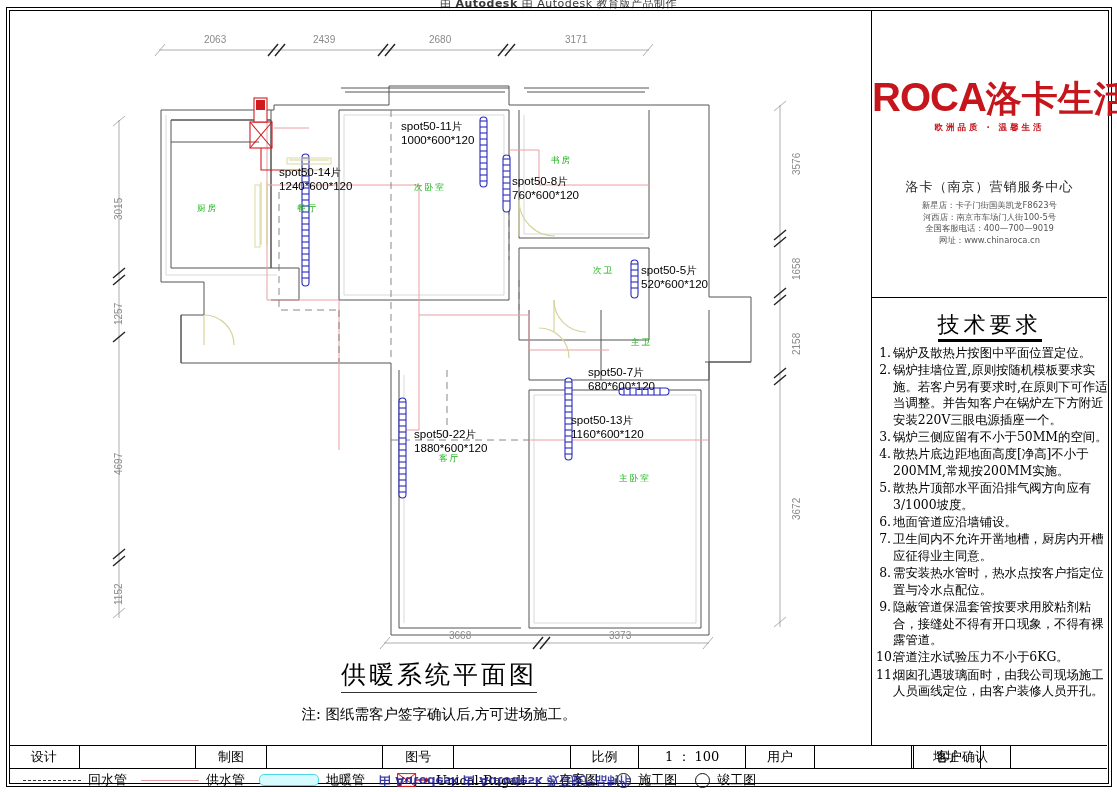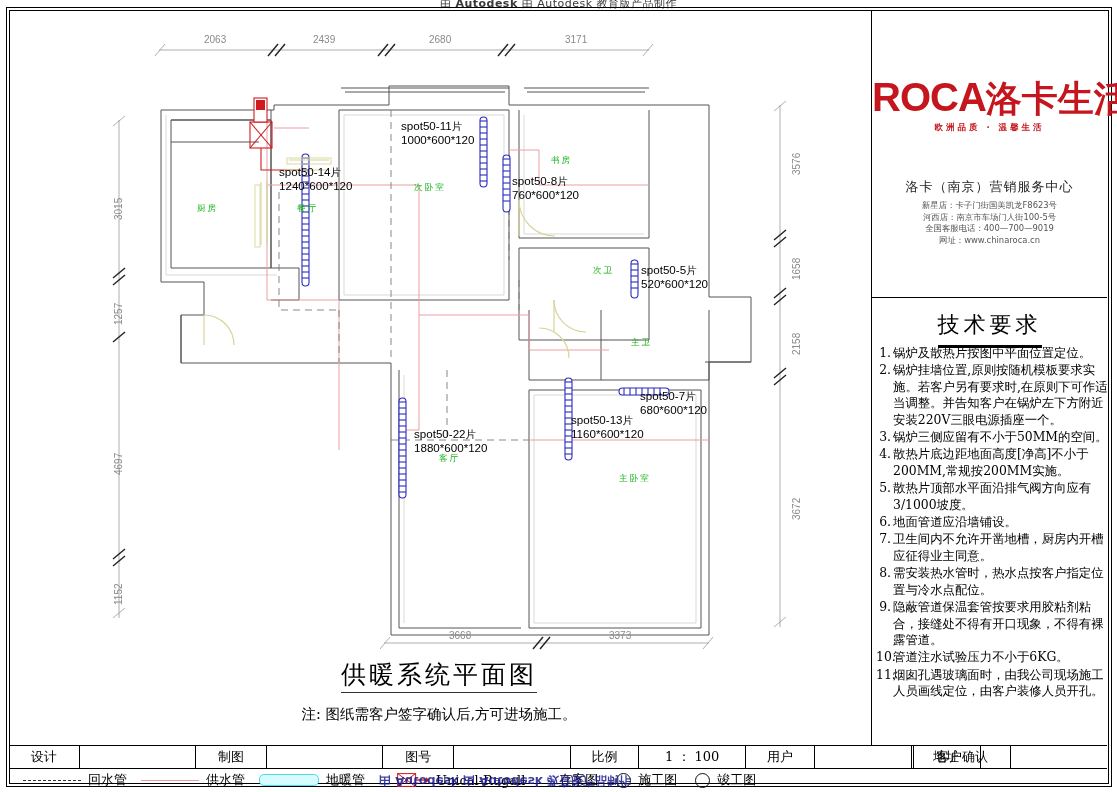--- a/index.html
+++ b/index.html
@@ -43,21 +43,21 @@
         color:#262626;}
   .addr .ttl{font-size:13px;letter-spacing:1px;margin-bottom:4px;
              font-family:"DejaVu Serif","Liberation Serif",serif;}
   .addr .ln{font-size:8.4px;line-height:11.5px;color:#555;white-space:nowrap;
             font-family:"DejaVu Sans","Liberation Sans",sans-serif;}
 
   
   .tech-title{position:absolute;left:872px;top:310px;width:235px;text-align:center;
               font-size:22px;font-family:"DejaVu Serif","Liberation Serif",serif;
               letter-spacing:4px;}
-  .tech-title u{text-decoration:none;border-bottom:3px solid #000;padding-bottom:8px;}
+  .tech-title u{text-decoration:none;border-bottom:3px solid #000;padding-bottom:2px;}
   .tech-list{position:absolute;left:876px;top:345px;width:232px;}
   .tech-item{display:flex;font-size:12.4px;line-height:16.4px;margin-bottom:1px;
              font-family:"DejaVu Serif","Liberation Serif",serif;}
   .tech-num{width:15px;flex:0 0 15px;text-align:right;}
   .tech-txt{flex:1;padding-left:2px;}
 
   
   .tb{position:absolute;left:9px;top:745px;width:1098px;height:23px;
       display:flex;align-items:stretch;font-size:13px;
       font-family:"DejaVu Serif","Liberation Serif",serif;}
@@ -411,21 +411,21 @@
         <span>1000*600*120</span>
       </div>
       <div class="spot" style="left:503px;top:164px;">
         <span>spot50-8</span><span class="pc">片</span><br>
         <span>760*600*120</span>
       </div>
       <div class="spot" style="left:632px;top:253px;">
         <span>spot50-5</span><span class="pc">片</span><br>
         <span>520*600*120</span>
       </div>
-      <div class="spot" style="left:631px;top:355px;margin-top:24px;">
+      <div class="spot" style="left:579px;top:355px;">
         <span>spot50-7</span><span class="pc">片</span><br>
         <span>680*600*120</span>
       </div>
       <div class="spot" style="left:562px;top:403px;">
         <span>spot50-13</span><span class="pc">片</span><br>
         <span>1160*600*120</span>
       </div>
       <div class="spot" style="left:405px;top:417px;">
         <span>spot50-22</span><span class="pc">片</span><br>
         <span>1880*600*120</span>

